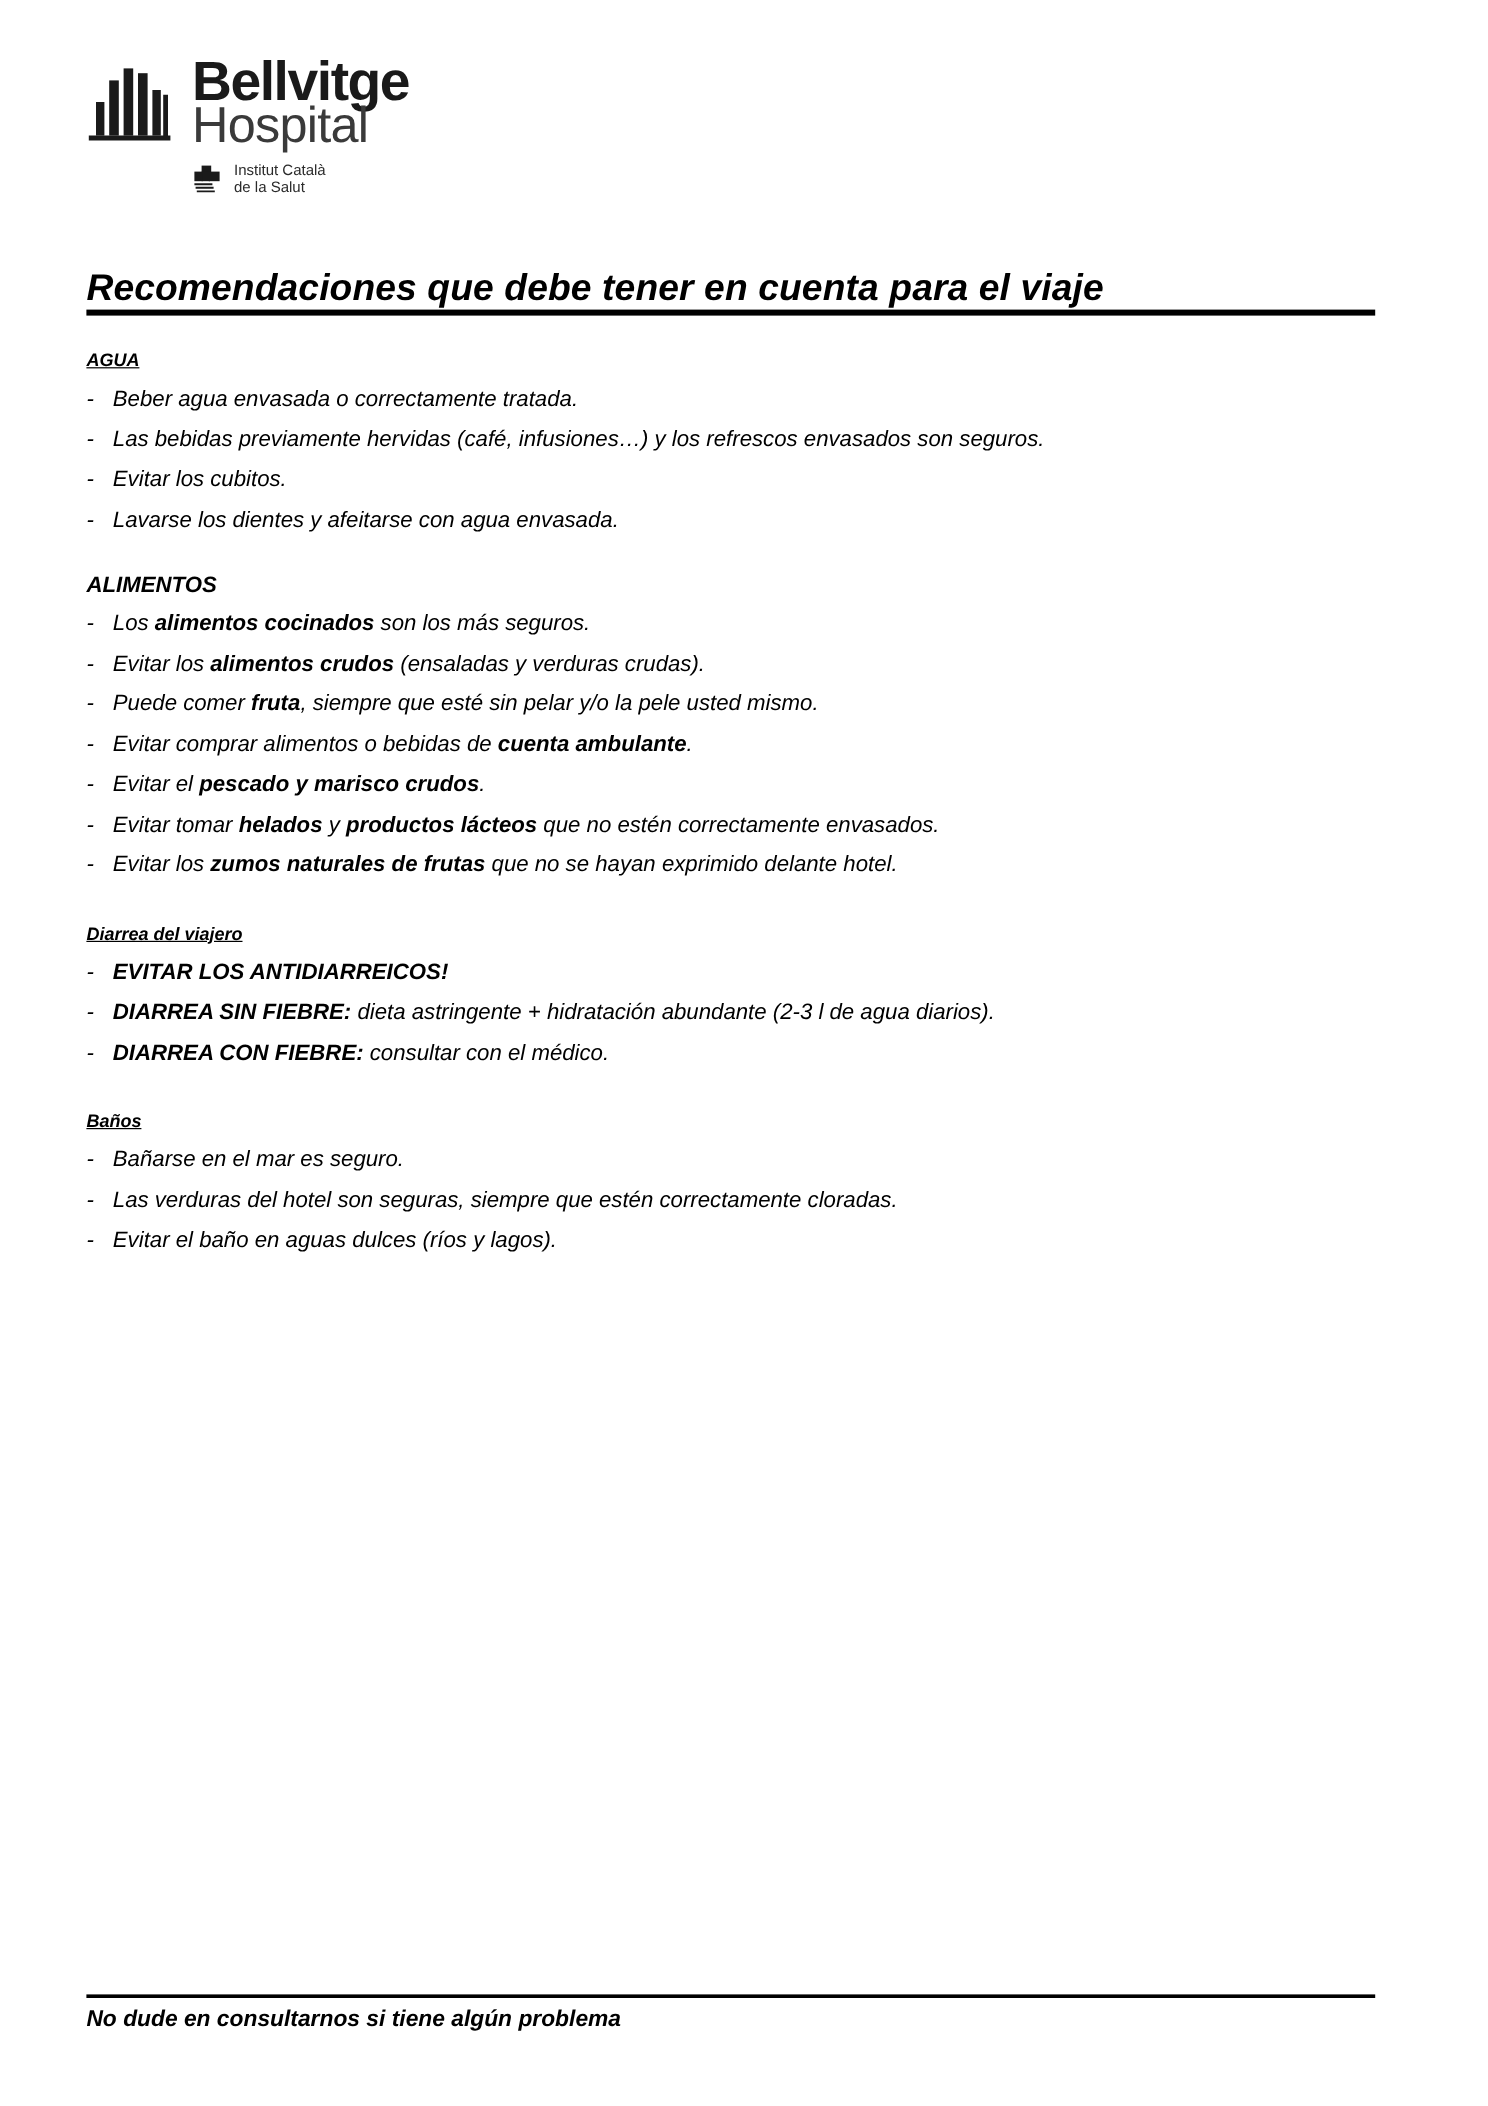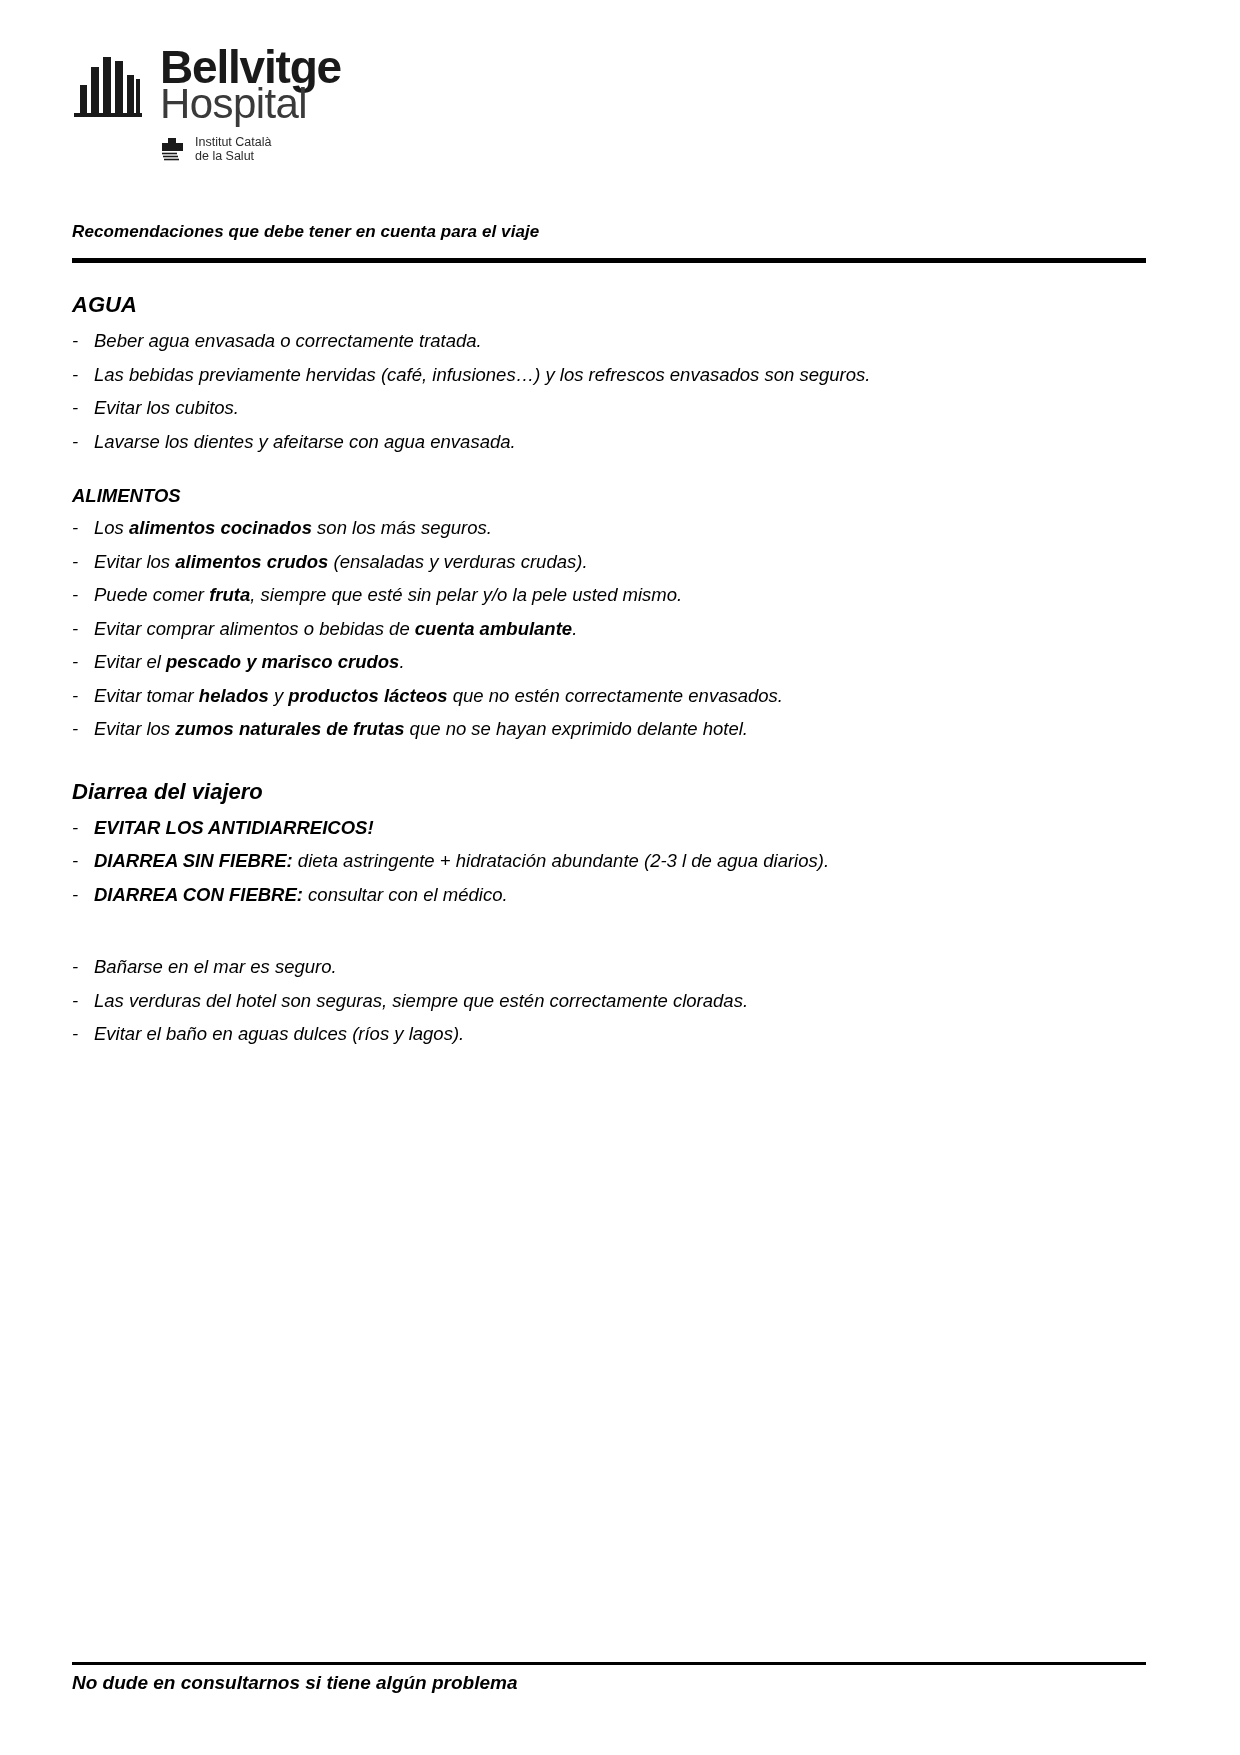--- a/index.html
+++ b/index.html
@@ -80,21 +80,21 @@
     line-height: 1.18;
     color: #2b2b2b;
     font-weight: 400;
   }
 
   
   .doc-title {
     position: absolute;
     left: 56px;
     top: 222px;
-    font-size: 17px;
+    font-size: 31px;
     font-weight: 700;
     font-style: italic;
     letter-spacing: 0.1px;
     white-space: nowrap;
     text-align: right;
   }
   .title-rule {
     position: absolute;
     left: 56px;
     top: 258px;
@@ -111,21 +111,21 @@
     width: 1080px;
   }
 
   .section { margin-bottom: 0; }
 
   .section-head {
     font-style: italic;
     font-weight: 700;
     color: #000;
   }
-  .section-head.size-lg { font-size: 22px; }
+  .section-head.size-lg { font-size: 15px; text-decoration: underline; }
   .section-head.size-md { font-size: 18.5px; }
 
   .bullets {
     list-style: none;
     margin: 0;
     padding: 0;
   }
   .bullet {
     display: flex;
     align-items: baseline;
@@ -302,20 +302,21 @@
           </li>
           <li class="sp-bullet"></li>
           <li class="bullet">
             <span class="dash">-</span>
             <span class="btext"><b>DIARREA CON FIEBRE:</b><span> consultar con el médico.</span></span>
           </li>
         </ul>
       </div>
       <div class="sp-section-lg"></div>
       <div class="section">
+        <div class="section-head size-lg">Baños</div>
         <div class="sp-head-lg"></div>
         <ul class="bullets">
           <li class="bullet">
             <span class="dash">-</span>
             <span class="btext"><span>Bañarse en el mar es seguro.</span></span>
           </li>
           <li class="sp-bullet"></li>
           <li class="bullet">
             <span class="dash">-</span>
             <span class="btext"><span>Las verduras del hotel son seguras, siempre que estén correctamente cloradas.</span></span>

